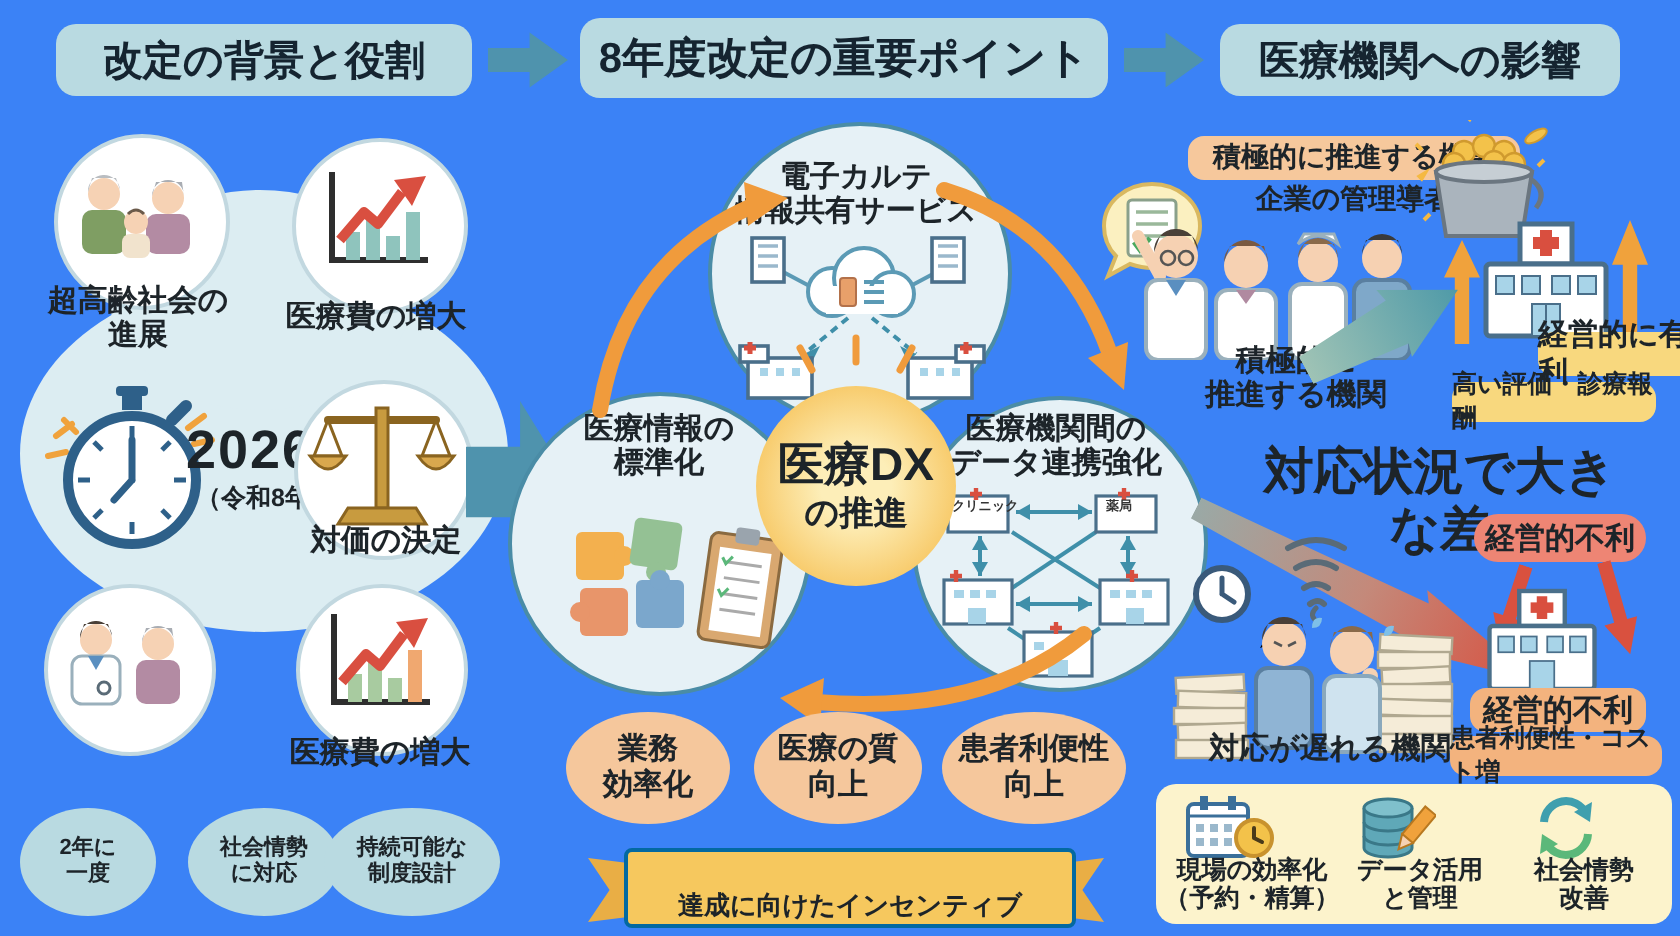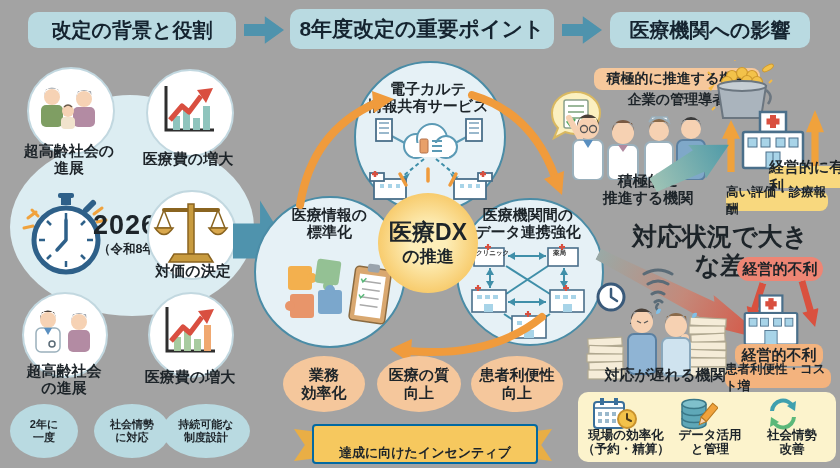--- a/index.html
+++ b/index.html
@@ -1,17 +1,17 @@
 <!DOCTYPE html>
 <html><head>
 <meta charset="utf-8">
 <style>
   html,body{margin:0;padding:0;}
   body{font-family:"Liberation Sans","DejaVu Sans",sans-serif;background:#fff;}
-  #stage{position:relative;width:840px;height:468px;background:#a3a3a3;overflow:hidden;color:#1d2429;}
+  #stage{position:relative;width:840px;height:468px;background:#3b82f6;overflow:hidden;color:#1d2429;}
   .abs{position:absolute;}
   .ml{white-space:pre-line;}
   .pill{background:#b9dae1;border-radius:10px;display:flex;align-items:center;justify-content:center;
         font-weight:bold;font-size:20px;color:#152430;}
   .harrow{background:#4f93ad;clip-path:polygon(0 30%,52% 30%,52% 4%,100% 50%,52% 96%,52% 70%,0 70%);}
   .blob{background:#dcedf2;border-radius:50%;}
   .wcircle{background:#ffffff;border:2px solid #c2d8e0;border-radius:50%;}
   .bigcircle{background:#e6f1f6;border:2.5px solid #4a8ca6;border-radius:50%;}
   .cap{font-weight:bold;text-align:center;line-height:1.15;color:#1d2429;}
   .tag{background:#b9dae1;border-radius:50%;display:flex;align-items:center;justify-content:center;
@@ -118,22 +118,20 @@
       <circle cx="19" cy="14" r="8" fill="#f6d2b4"></circle>
         <path d="M11 13a8 8 0 0 1 16-1l-2-6H13z" fill="#4a4038"></path>
       <rect x="7" y="22" width="24" height="24" rx="5" fill="#fff" stroke="#9ab0bc" stroke-width="1.5"></rect>
       <path d="M15 22l4 7 4-7" fill="#5a8fc0"></path>
         <circle cx="23" cy="38" r="3" fill="none" stroke="#5a6b77" stroke-width="1.5"></circle>
       <circle cx="50" cy="16" r="8" fill="#f6d2b4"></circle>
         <path d="M42 15a8 8 0 0 1 16 0l-1-7H44z" fill="#a9adb3"></path>
       <rect x="39" y="24" width="22" height="22" rx="5" fill="#b38ba3"></rect>
     </svg>
   </div>
-  <div class="abs cap ml" style="left:13px;top:362px;width:102px;font-size:15px;">超高齢社会
-の進展</div>
 
   <div class="abs wcircle" style="left:148px;top:292px;width:82px;height:82px;"></div>
   <div class="abs" style="left:159px;top:303px;">
     <svg width="60" height="55" viewBox="0 0 60 55">
       <path d="M8 4v44h48" fill="none" stroke="#2e2e2e" stroke-width="3"></path>
       <rect x="15" y="34" width="7" height="14" fill="#a8cba0"></rect>
         <rect x="25" y="28" width="7" height="20" fill="#a8cba0"></rect>
       <rect x="35" y="36" width="7" height="12" fill="#a8cba0"></rect>
         <rect x="45" y="22" width="7" height="26" fill="#f0a870"></rect>
       <path d="M12 38 24 24l7 6 12-16" fill="none" stroke="#d94f40" stroke-width="5" stroke-linejoin="round"></path>

